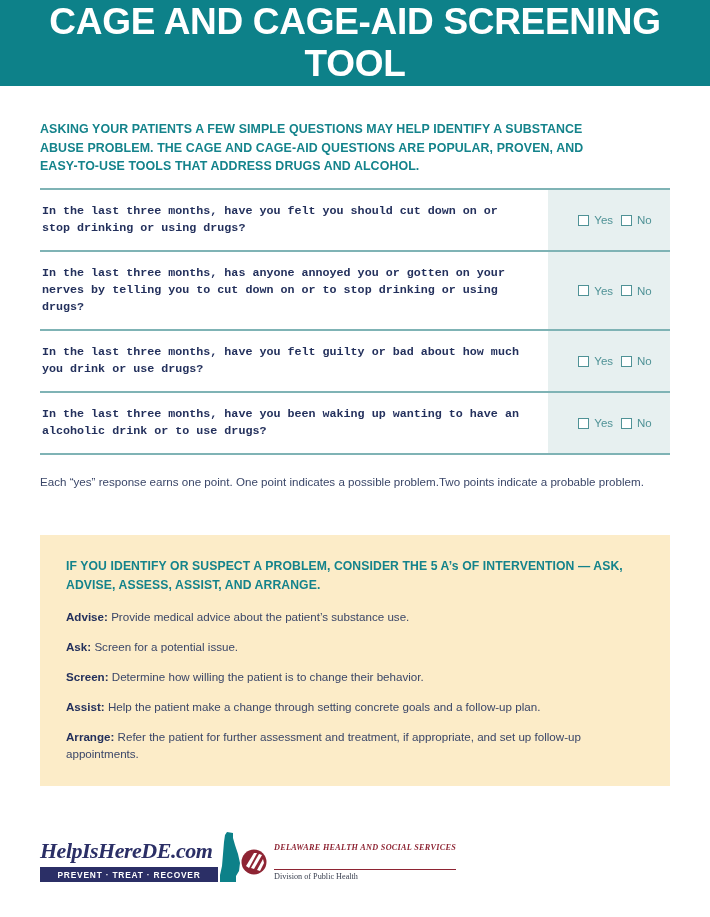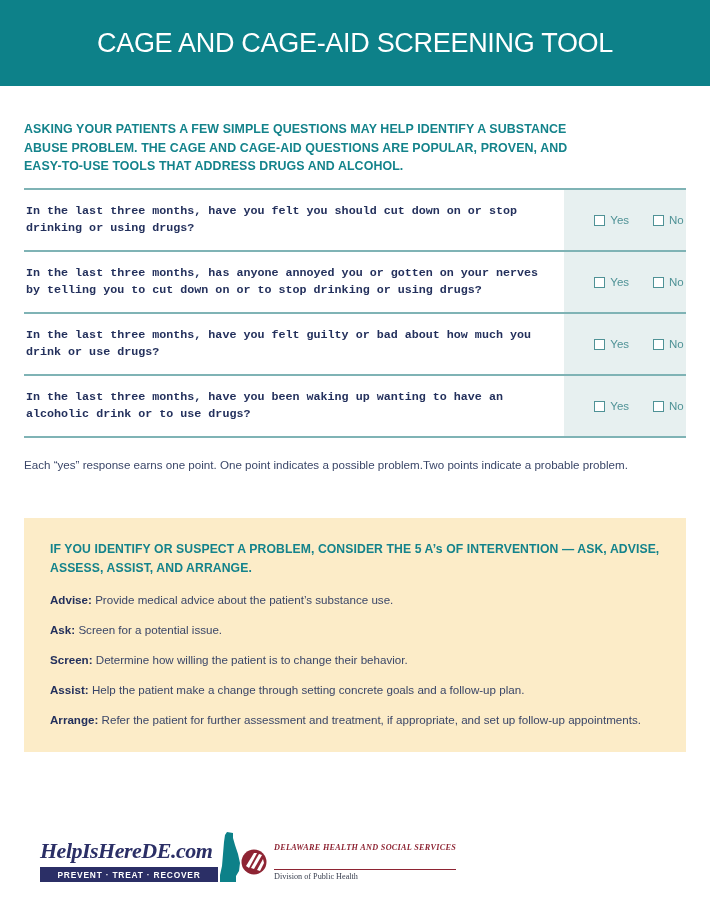--- a/index.html
+++ b/index.html
@@ -16,28 +16,28 @@
   
   .header {
     height: 86px;
     background: #0d8189;
     display: flex;
     align-items: center;
     justify-content: center;
   }
   .header-title {
     color: #ffffff;
-    font-size: 27px;
-    font-weight: normal;
+    font-size: 37px;
+    font-weight: bold;
     letter-spacing: -0.3px;
     text-align: center;
   }
 
   
-  .content { padding: 0 24px; }
+  .content { padding: 0 40px; }
 
   .intro {
     margin-top: 34px;
     color: #14838b;
     font-weight: bold;
     font-size: 12.4px;
     line-height: 18.6px;
     letter-spacing: 0.1px;
     max-width: 582px;
   }
@@ -75,21 +75,21 @@
   }
   .qans {
     flex: 0 0 122px;
     background: #e7f0f0;
     display: flex;
     align-items: center;
     justify-content: center;
     gap: 8px;
     padding-left: 12px;
   }
-  .opt { display: flex; align-items: center; gap: 5px; margin-left: 16px; }
+  .opt { display: flex; align-items: center; gap: 5px; }
   .cbx {
     width: 11px;
     height: 11px;
     border: 1.4px solid #4f9296;
     background: #ffffff;
     display: block;
   }
   .optlabel {
     color: #4f9296;
     font-size: 11.5px;

